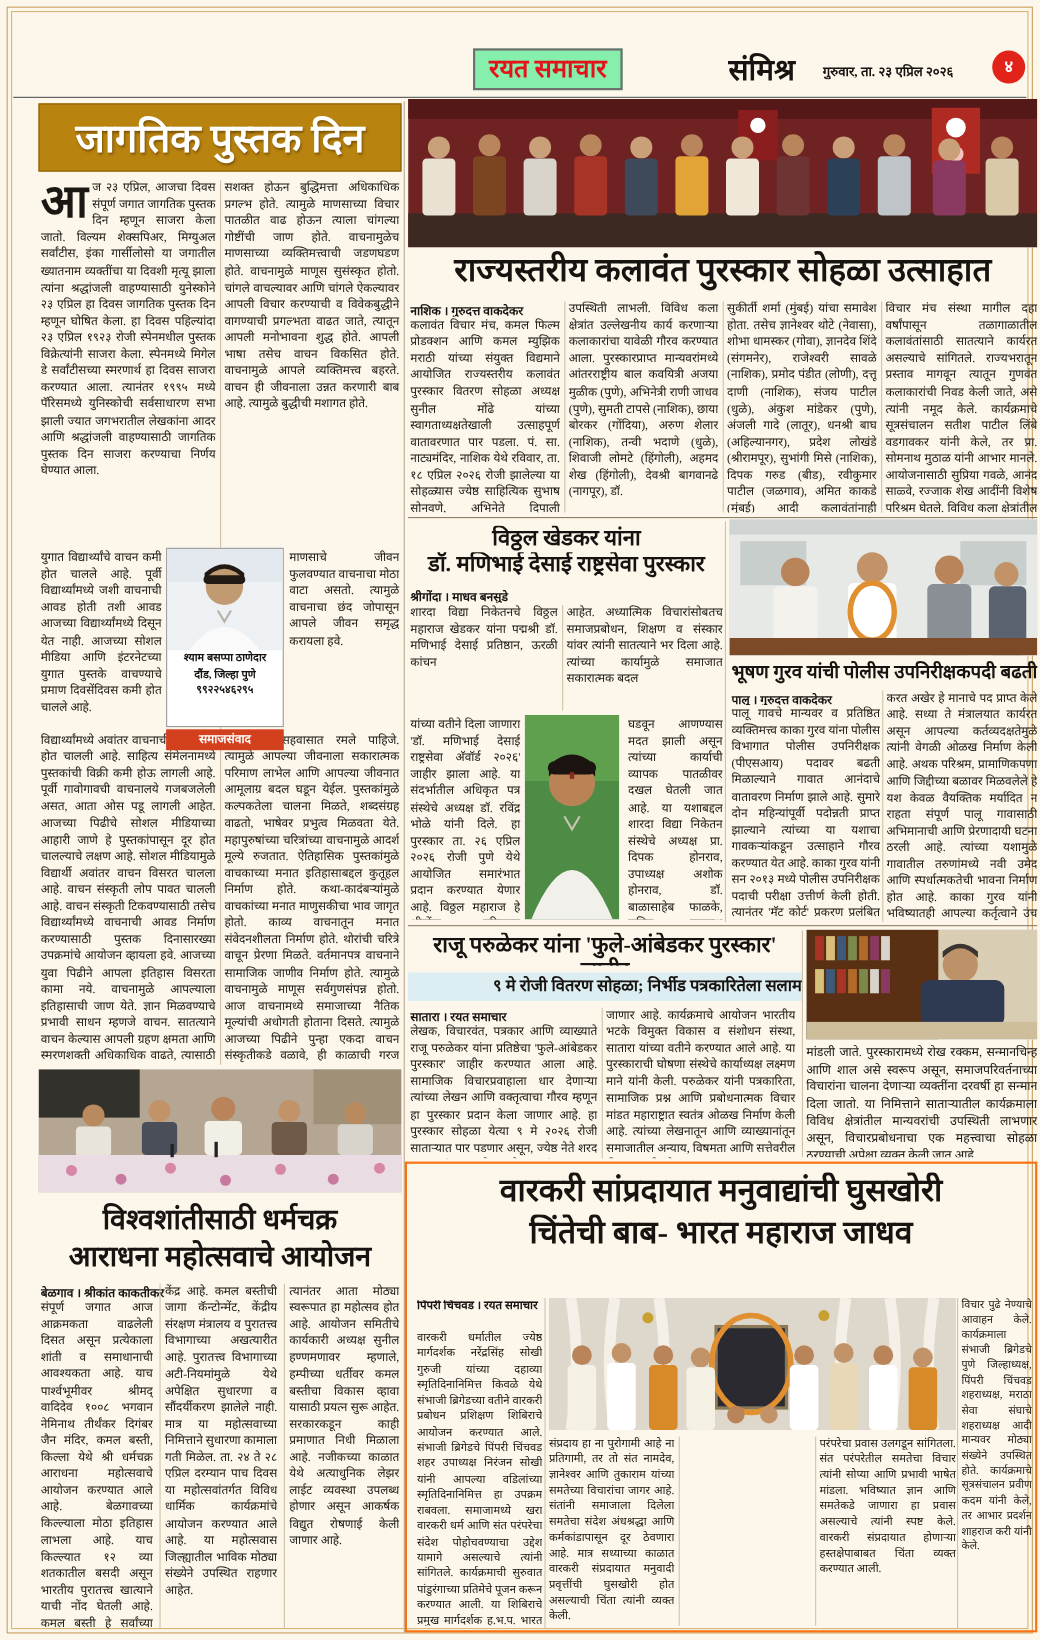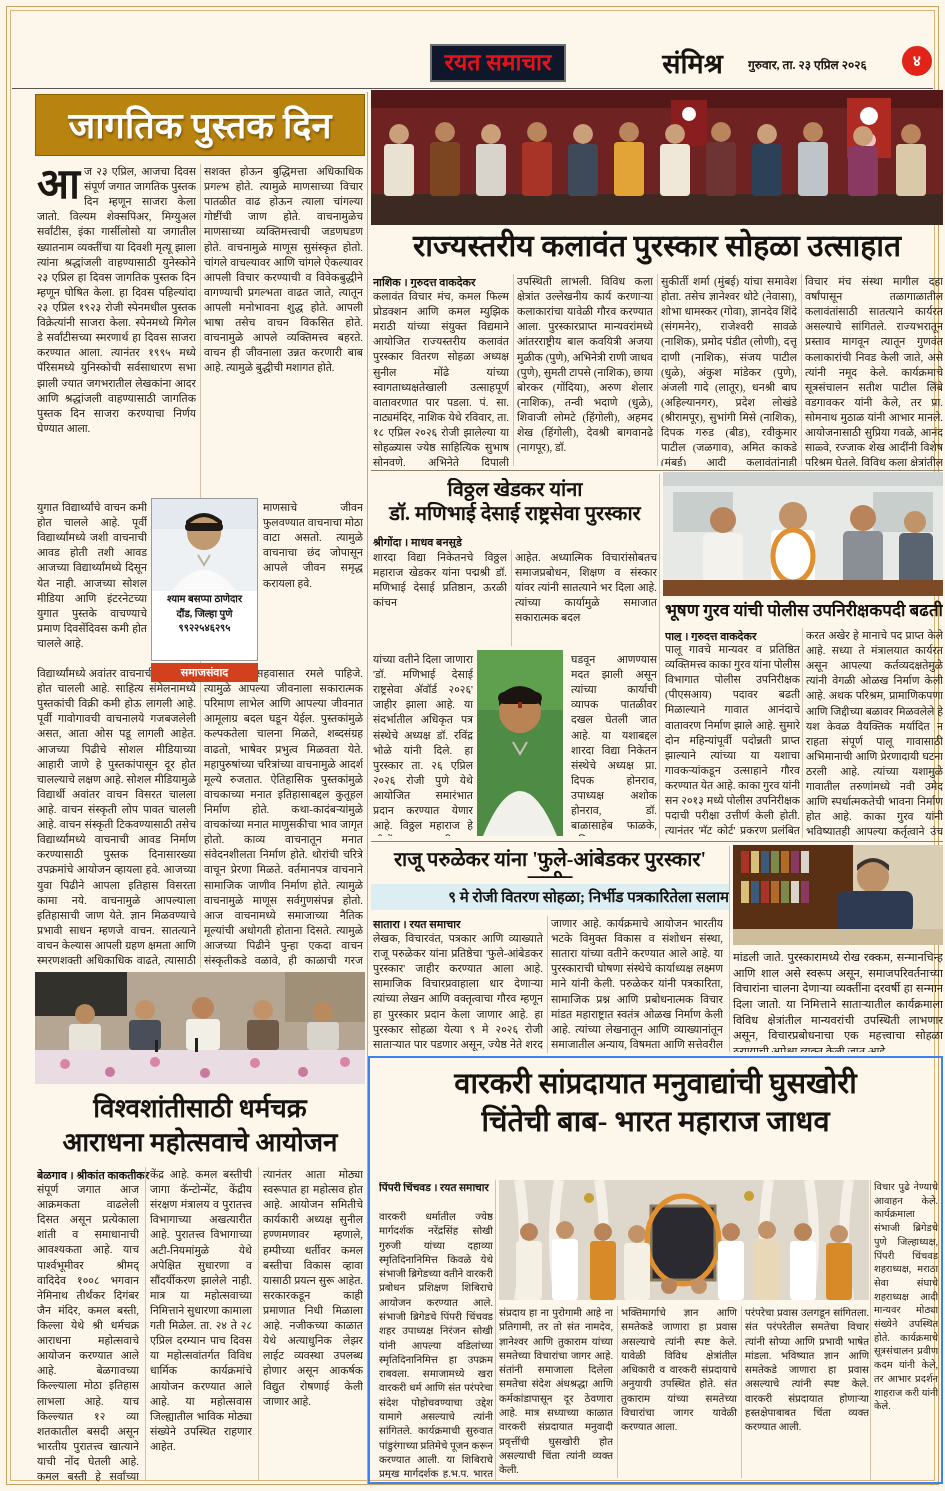--- a/index.html
+++ b/index.html
@@ -8,37 +8,37 @@
   .abs{position:absolute;}
   .frame-outer{position:absolute;inset:6px;border:1px solid #c9a05f;pointer-events:none;}
   .frame-inner{position:absolute;inset:10px;border:1px solid #d8b57a;pointer-events:none;}
   .body-txt{font-size:10.8px;line-height:1.4;text-align:justify;overflow:hidden;color:#1b1712;}
   .byline{font-weight:bold;font-size:11px;overflow:hidden;white-space:nowrap;}
   .byline.wrap{white-space:normal;line-height:1.2;}
   .hline{position:absolute;height:1px;background:#8f7f64;}
   .vline{position:absolute;width:1px;background:#cfc2a8;}
   .center{text-align:center;}
   .banner{background:#b8830f;color:#fff;font-weight:bold;font-size:36px;text-align:center;line-height:62px;text-shadow:1px 2px 2px rgba(80,50,0,.55);border:1px solid #8a5f06;overflow:hidden;}
-  .masthead{background:#0f172a;border:2px solid #6f6f6f;color:#e4131b;font-weight:bold;font-size:23px;text-align:center;line-height:34px;overflow:hidden;}
+  .masthead{background:#86efac;border:2px solid #6f6f6f;color:#e4131b;font-weight:bold;font-size:23px;text-align:center;line-height:34px;overflow:hidden;}
   .edition{font-weight:bold;font-size:27px;text-align:center;overflow:hidden;}
   .date-txt{font-weight:bold;font-size:12px;overflow:hidden;}
   .page-circle{background:#e2231a;color:#fff;border-radius:50%;font-weight:bold;font-size:15px;text-align:center;line-height:30px;}
   .h-xl{font-weight:bold;font-size:30px;text-align:center;line-height:1.2;overflow:hidden;}
   .h-lg{font-weight:bold;font-size:26px;text-align:center;line-height:1.3;overflow:hidden;}
   .h-md{font-weight:bold;font-size:20px;text-align:center;line-height:1.15;overflow:hidden;}
   .h-sm{font-weight:bold;font-size:17px;text-align:right;line-height:1.25;overflow:hidden;}
   .h-wk{font-weight:bold;font-size:29px;text-align:center;line-height:1.2;overflow:hidden;}
   .subbar{font-weight:bold;font-size:15px;text-align:center;overflow:hidden;}
   .dropcap{float:left;font-size:42px;line-height:34px;font-weight:bold;margin:3px 4px 0 0;}
   .inset-box{border:1px solid #9a9a9a;background:#fff;overflow:hidden;}
   .inset-cap{font-weight:bold;font-size:10px;line-height:1.25;text-align:center;padding:2px 1px;}
   .inset-tag{background:#d2401e;color:#fff;font-weight:bold;font-size:11px;text-align:center;line-height:19px;}
   .photo{overflow:hidden;background:#ddd;}
   .photo svg{display:block;width:100%;height:100%;}
-  .wk-box{border:2px solid #3b82f6;}
+  .wk-box{border:2px solid #f97316;}
   .par-sub{background:#dceef2;}
   .wk-sub{background:#f6ecd2;}
 </style>
 </head>
 <body>
 
 <div class="frame-outer"></div>
 <div class="frame-inner"></div>
 
 <div class="abs" style="left:0;top:40px;width:945px;height:48px;">
@@ -277,16 +277,15 @@
       <circle cx="340" cy="54" r="9" fill="#c29368"></circle>
         <rect x="327" y="63" width="26" height="57" rx="4" fill="#d88a28"></rect>
       <circle cx="170" cy="106" r="8" fill="#b9845a"></circle>
         <circle cx="200" cy="106" r="8" fill="#c29368"></circle>
     </svg>
   </div>
   <div class="vline" style="left:500px;top:122px;height:300px;"></div>
   <div class="abs body-txt" style="left:504px;top:122px;width:64px;height:298px;font-size:9.8px;">विचार पुढे नेण्याचे आवाहन केले. कार्यक्रमाला संभाजी ब्रिगेडचे पुणे जिल्हाध्यक्ष, पिंपरी चिंचवड शहराध्यक्ष, मराठा सेवा संघाचे शहराध्यक्ष आदी मान्यवर मोठ्या संख्येने उपस्थित होते. कार्यक्रमाचे सूत्रसंचालन प्रवीण कदम यांनी केले, तर आभार प्रदर्शन शाहराज करी यांनी केले.</div>
   <div class="abs body-txt" style="left:129px;top:248px;width:114px;height:172px;font-size:10.2px;">संप्रदाय हा ना पुरोगामी आहे ना प्रतिगामी, तर तो संत नामदेव, ज्ञानेश्वर आणि तुकाराम यांच्या समतेच्या विचारांचा जागर आहे. संतांनी समाजाला दिलेला समतेचा संदेश अंधश्रद्धा आणि कर्मकांडापासून दूर ठेवणारा आहे. मात्र सध्याच्या काळात वारकरी संप्रदायात मनुवादी प्रवृत्तींची घुसखोरी होत असल्याची चिंता त्यांनी व्यक्त केली.</div>
   <div class="vline" style="left:247px;top:248px;height:172px;"></div>
-  <div class="abs body-txt" style="left:251px;top:248px;width:116px;height:172px;font-size:10.2px;">भक्तिमार्गाचे ज्ञान आणि समतेकडे जाणारा हा प्रवास असल्याचे त्यांनी स्पष्ट केले. यावेळी विविध क्षेत्रांतील अधिकारी व वारकरी संप्रदायाचे अनुयायी उपस्थित होते. संत तुकाराम यांच्या समतेच्या विचारांचा जागर यावेळी करण्यात आला.</div>
   <div class="vline" style="left:371px;top:248px;height:172px;"></div>
   <div class="abs body-txt" style="left:375px;top:248px;width:124px;height:172px;font-size:10.2px;">परंपरेचा प्रवास उलगडून सांगितला. संत परंपरेतील समतेचा विचार त्यांनी सोप्या आणि प्रभावी भाषेत मांडला. भविष्यात ज्ञान आणि समतेकडे जाणारा हा प्रवास असल्याचे त्यांनी स्पष्ट केले. वारकरी संप्रदायात होणाऱ्या हस्तक्षेपाबाबत चिंता व्यक्त करण्यात आली.</div>
 </div>
 
 </body></html>

